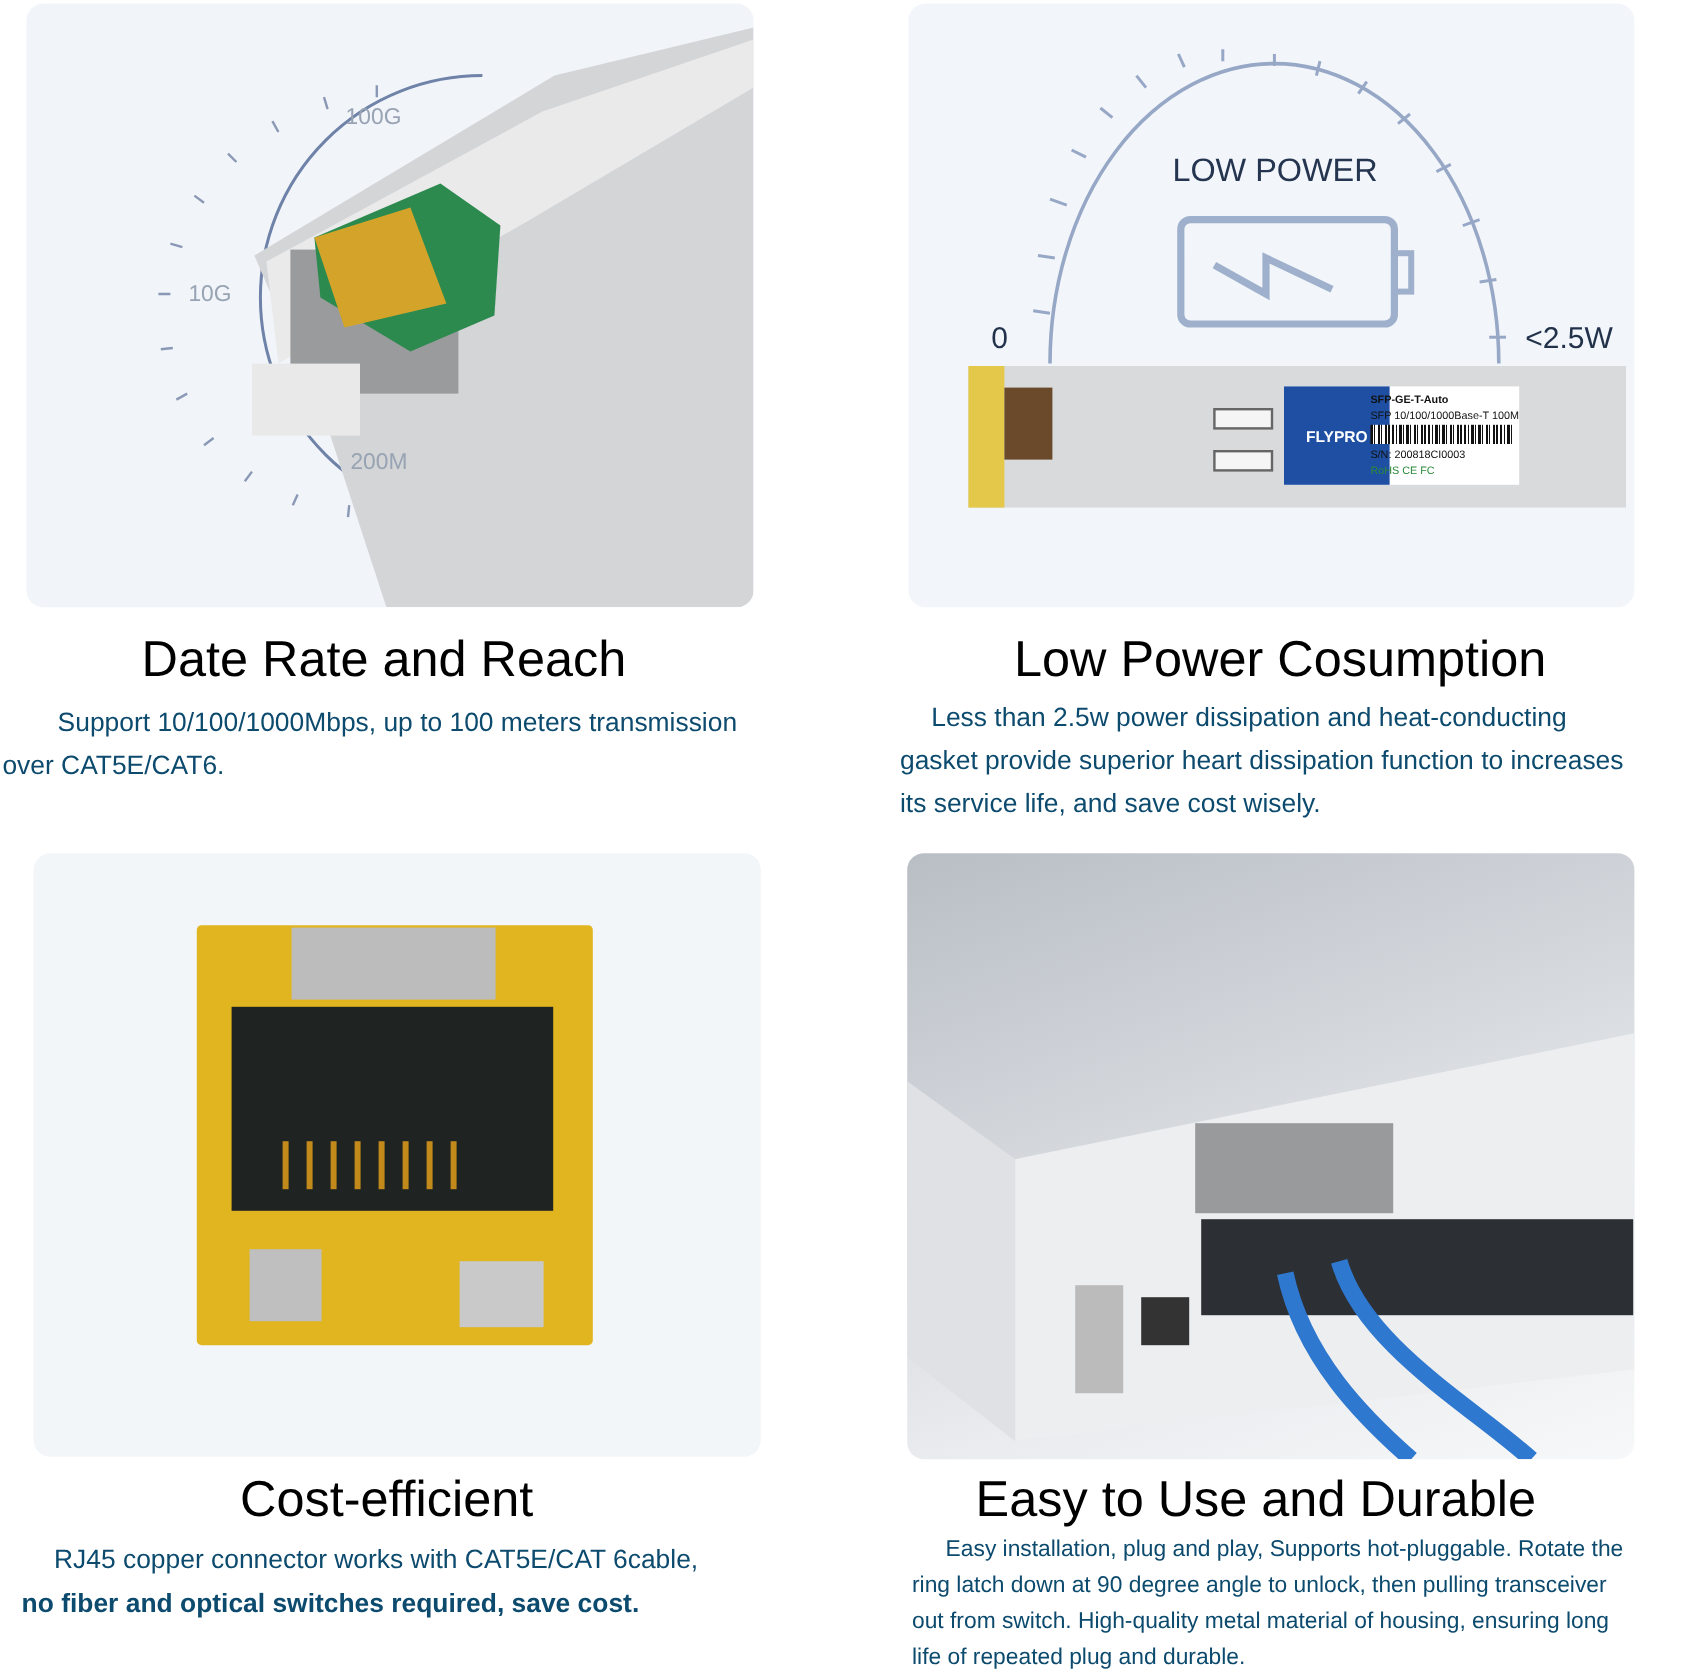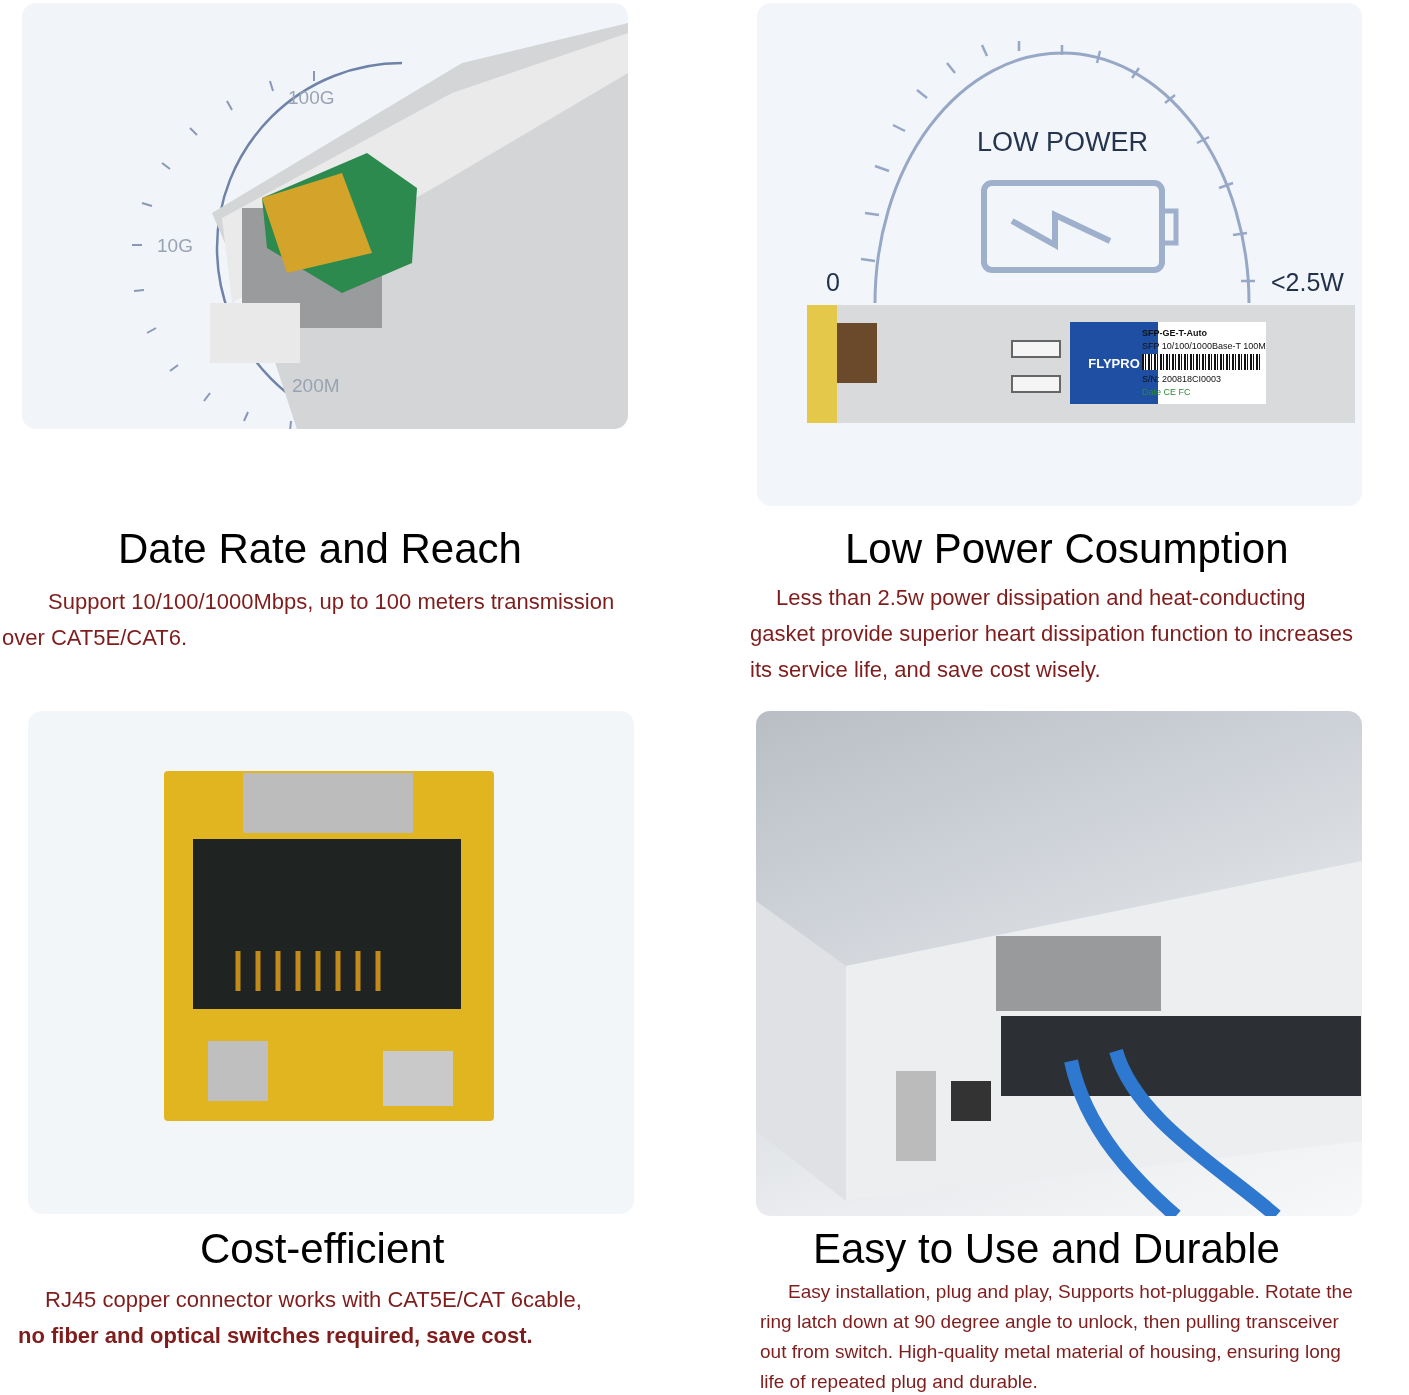--- a/index.html
+++ b/index.html
@@ -1,23 +1,23 @@
 <!DOCTYPE html>
 <html><head>
 <meta charset="utf-8">
 <style>
   html, body { margin: 0; padding: 0; background: #ffffff; }
   body { width: 1409px; height: 1395px; position: relative; overflow: hidden; font-family: "Liberation Sans", sans-serif; }
   .panel { position: absolute; border-radius: 14px; overflow: hidden; }
-  .p1 { left: 22px; top: 3px; width: 606px; height: 426px; background: #f1f5fa; }
+  .p1 { left: 22px; top: 3px; width: 606px; height: 503px; background: #f1f5fa; }
   .p2 { left: 757px; top: 3px; width: 605px; height: 503px; background: #f2f6fa; }
   .p3 { left: 28px; top: 711px; width: 606px; height: 503px; background: #f3f6f9; }
   .p4 { left: 756px; top: 711px; width: 606px; height: 505px; background: linear-gradient(160deg, #b9bec5 0%, #d4d8dd 40%, #e9ebee 70%, #f7f8f9 100%); }
   .title { position: absolute; font-size: 42px; color: #000; white-space: nowrap; }
-  .desc { position: absolute; font-size: 22px; color: #7f1d1d; line-height: 36px; }
+  .desc { position: absolute; font-size: 22px; color: #0c4a6e; line-height: 36px; }
   .desc4 { font-size: 19px; line-height: 30px; }
   .lbl { position: absolute; color: #98a3b3; font-size: 19px; }
   .lp-title { position: absolute; color: #253550; font-size: 27px; }
   .meter { position: absolute; color: #23324b; font-size: 25px; }
   .sfp-label { position: absolute; left: 1070px; top: 322px; width: 196px; height: 82px; background: #fff; }
   .sfp-blue { position: absolute; left: 0; top: 0; width: 88px; height: 82px; background: #1f4fa3; color: #fff; font-weight: bold; font-size: 13px; display:flex; align-items:center; justify-content:center; }
   .sfp-text { position: absolute; left: 72px; font-size: 9px; color: #111; white-space: nowrap; }
 </style>
 </head>
 <body>
@@ -91,21 +91,21 @@
   <span class="lp-title" style="left:220px;top:124px;">LOW POWER</span>
   <span class="meter" style="left:69px;top:265px;">0</span>
   <span class="meter" style="left:514px;top:265px;">&lt;2.5W</span>
 </div>
 <div class="sfp-label">
   <div class="sfp-blue">FLYPRO</div>
   <div class="sfp-text" style="top:6px;font-weight:bold;">SFP-GE-T-Auto</div>
   <div class="sfp-text" style="top:19px;">SFP 10/100/1000Base-T 100M</div>
   <div style="position:absolute;left:72px;top:32px;width:118px;height:16px;background:repeating-linear-gradient(90deg,#111 0 2px,#fff 2px 3px,#111 3px 4px,#fff 4px 6px);"></div>
   <div class="sfp-text" style="top:52px;">S/N: 200818CI0003</div>
-  <div class="sfp-text" style="top:65px;color:#2a8a3a;">Date  CE  FC</div>
+  <div class="sfp-text" style="top:65px;color:#2a8a3a;">RoHS  CE  FC</div>
 </div>
 
 <div class="title" style="left:845px;top:525px;">Low Power Cosumption</div>
 <div class="desc" style="left:776px;top:580px;white-space:nowrap;">Less than 2.5w power dissipation and heat-conducting</div>
 <div class="desc" style="left:750px;top:616px;white-space:nowrap;">gasket provide superior heart dissipation function to increases</div>
 <div class="desc" style="left:750px;top:652px;white-space:nowrap;">its service life, and save cost wisely.</div>
 
 <div class="panel p3">
   <svg width="606" height="503">
     <rect x="136" y="60" width="330" height="350" rx="4" fill="#e0b520"></rect>

